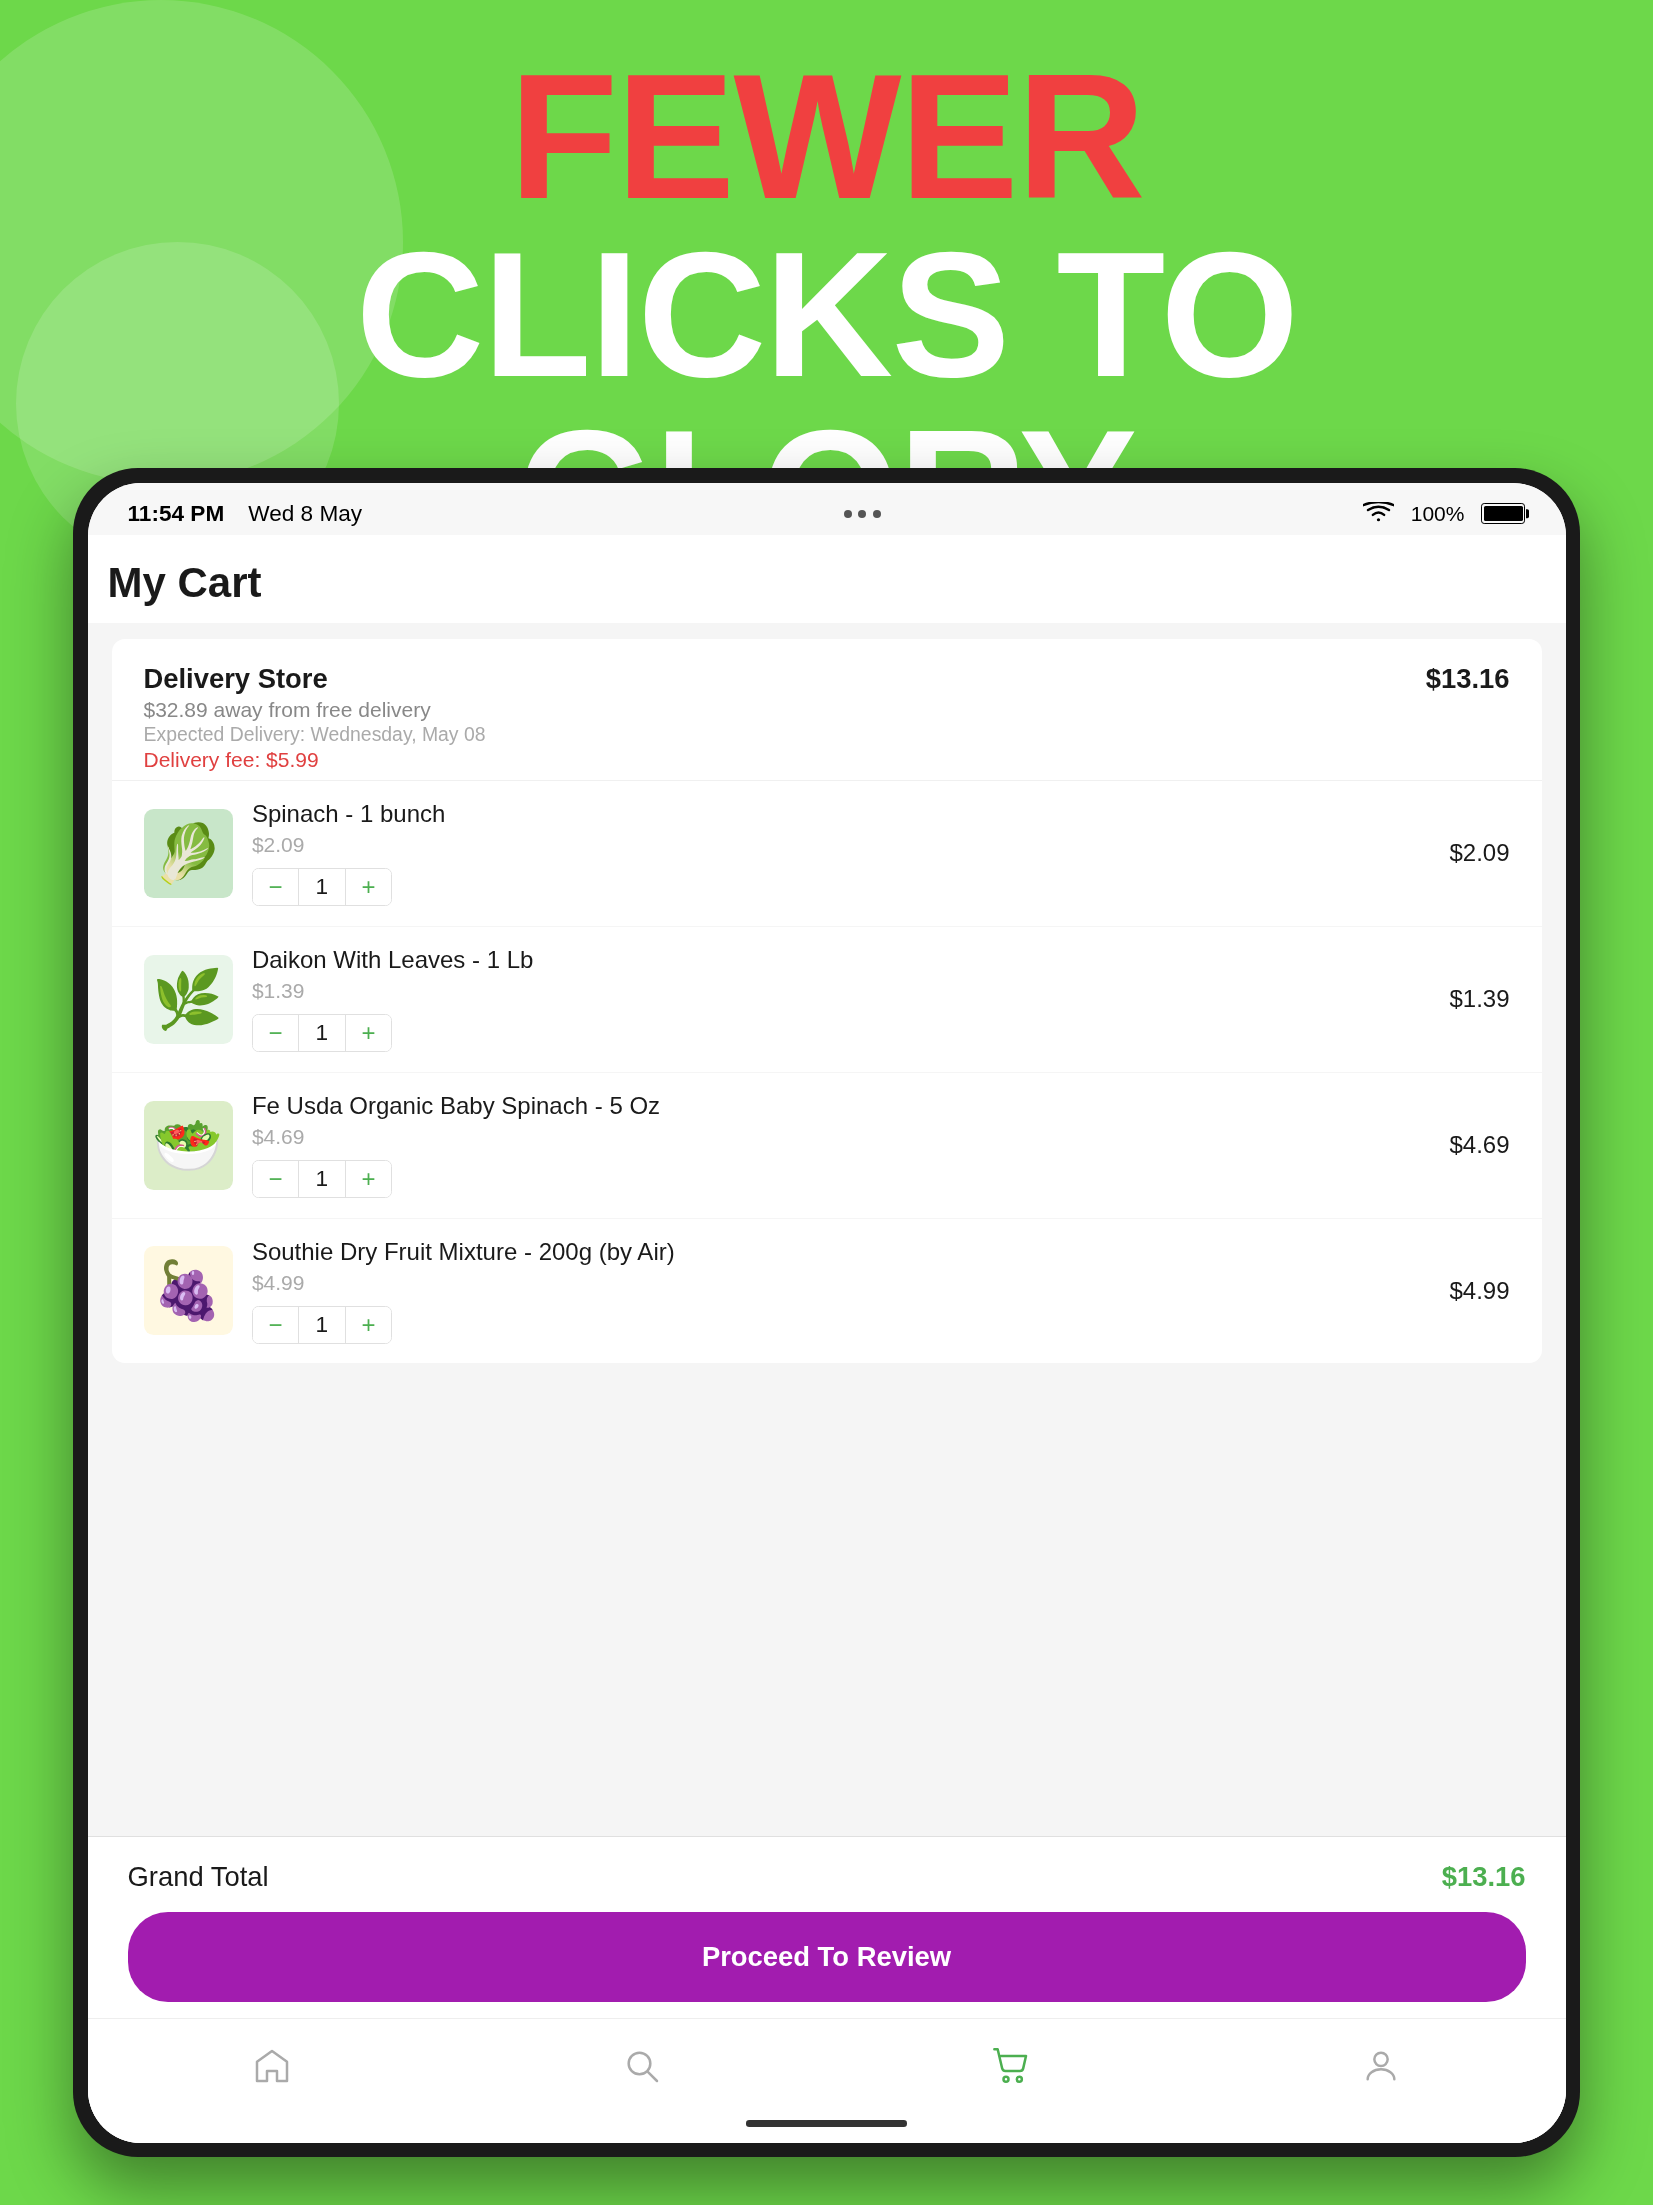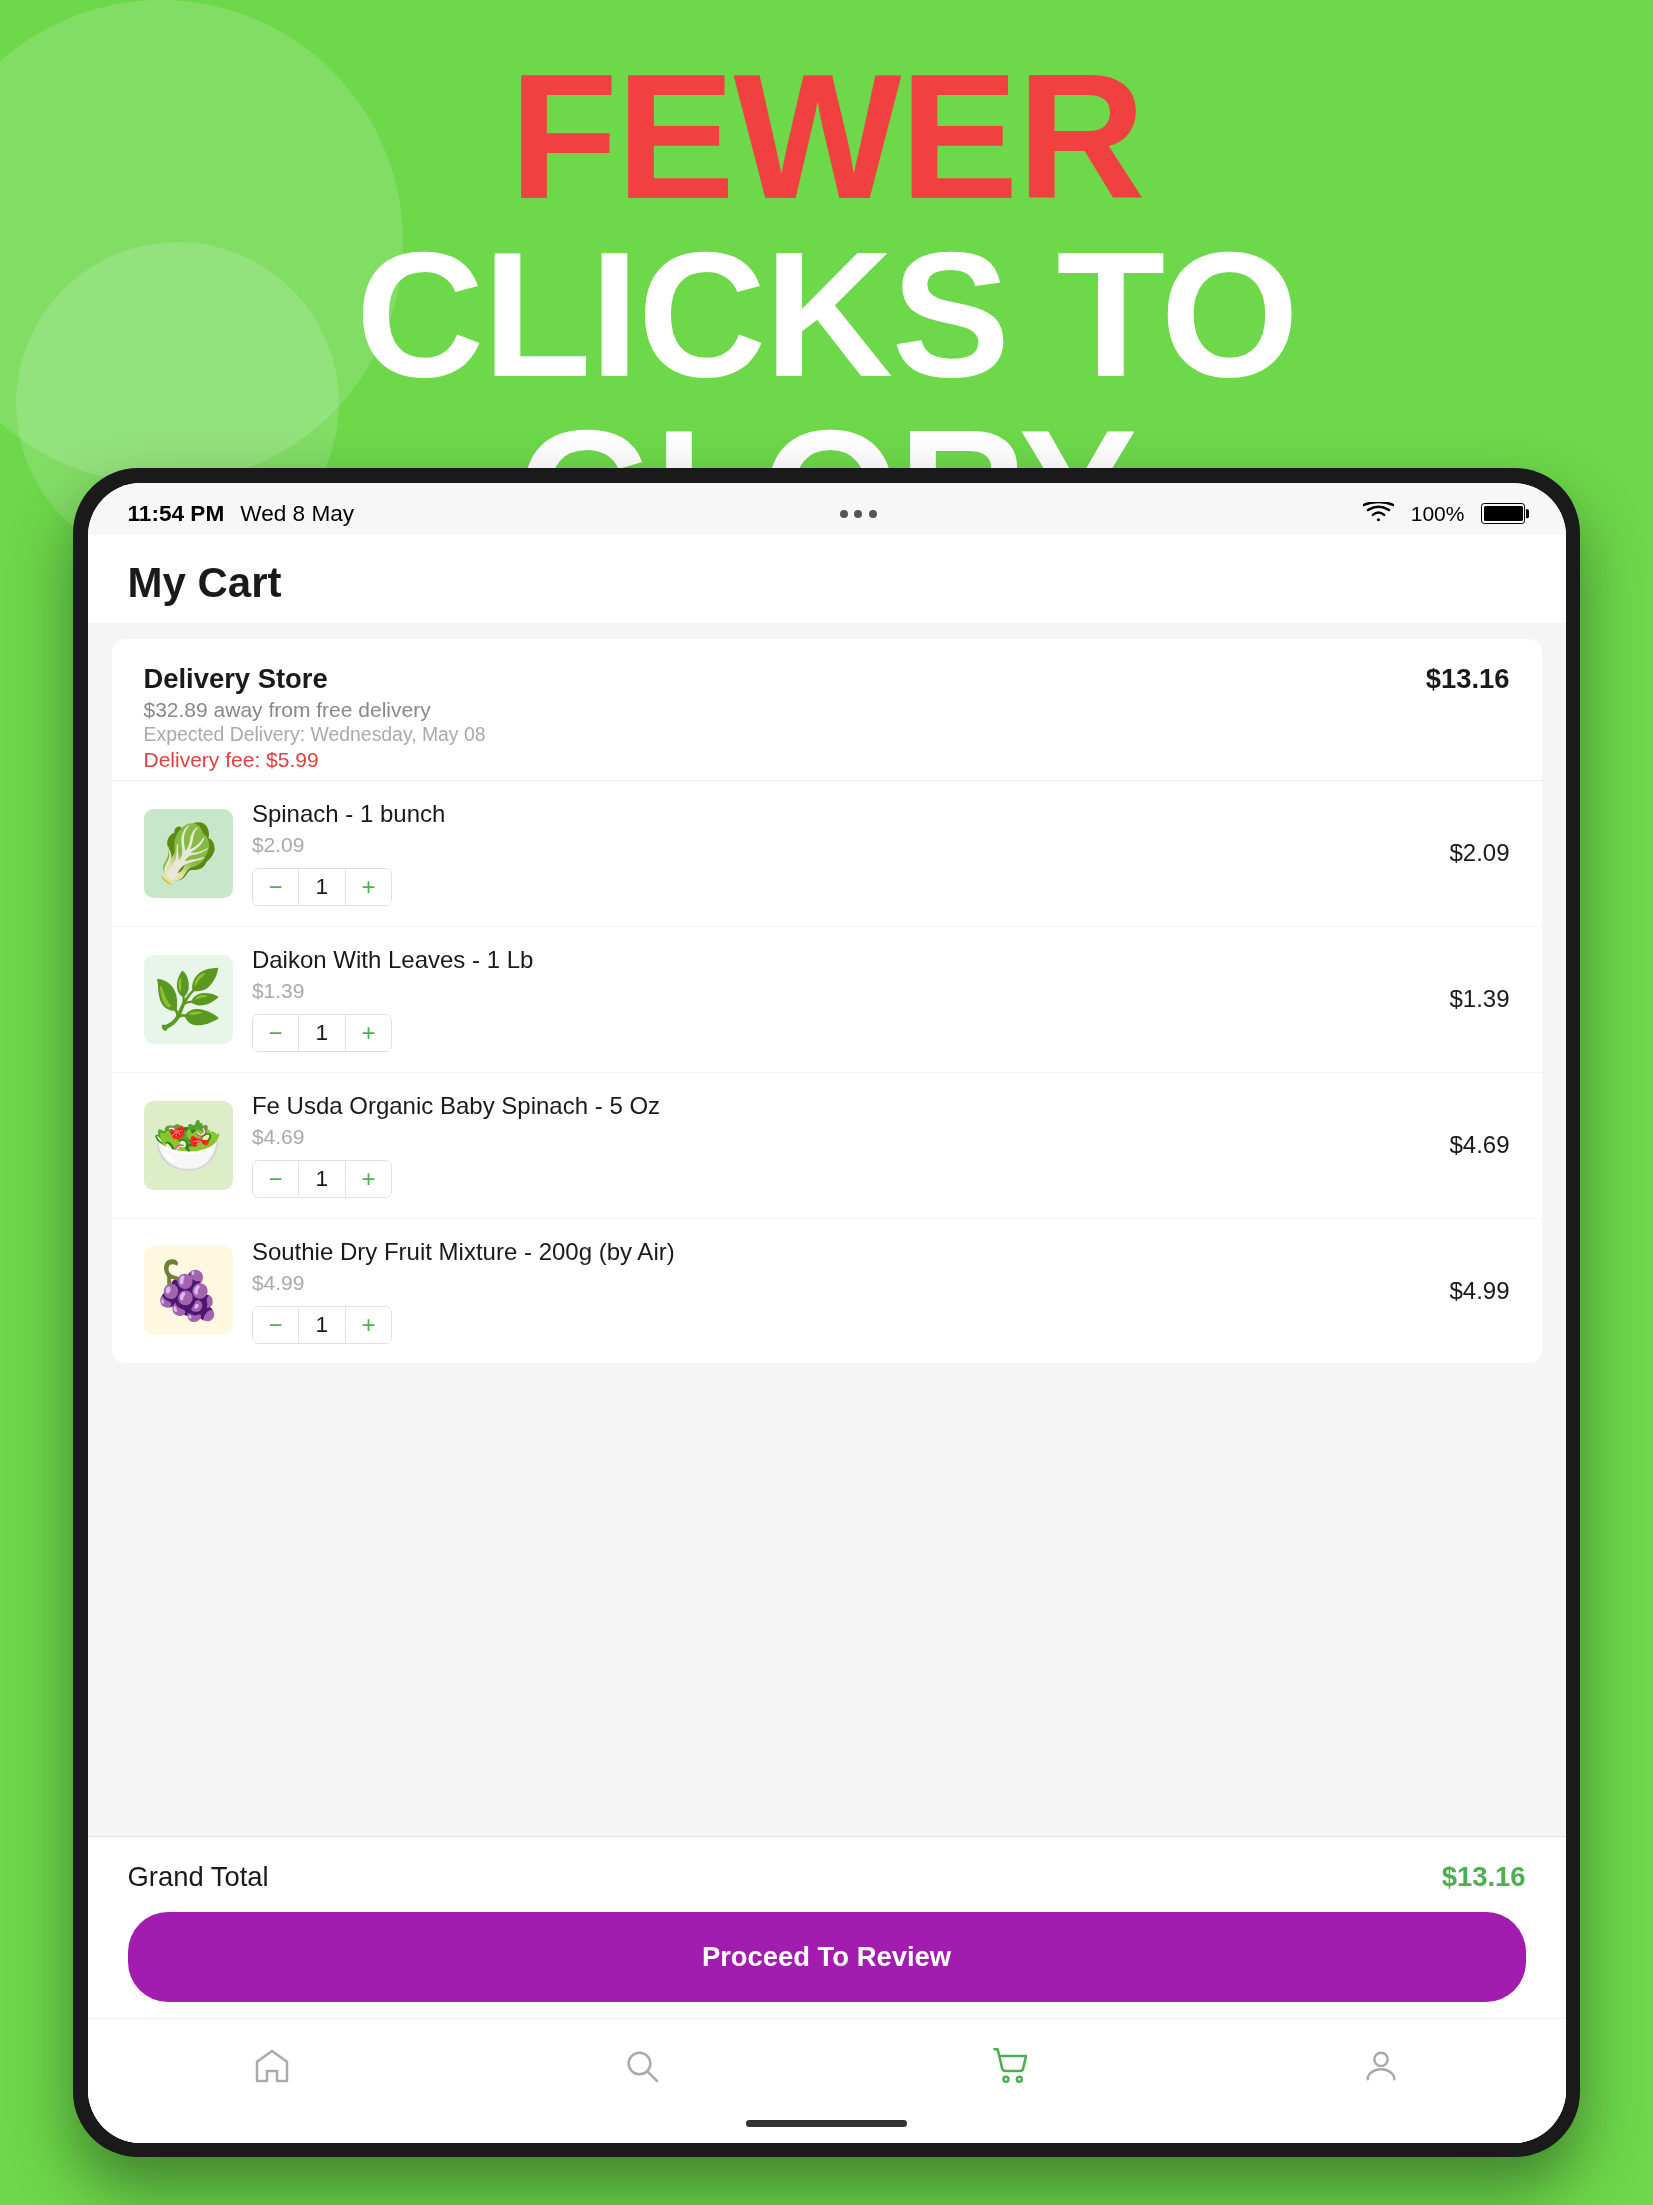--- a/index.html
+++ b/index.html
@@ -98,20 +98,21 @@
 
     .status-date {
       font-size: 22.6px;
       color: #000;
       margin-left: 16px;
     }
 
     .status-left {
       display: flex;
       align-items: center;
+      gap: 8px;
     }
 
     .status-center {
       display: flex;
       gap: 6.5px;
     }
 
     .status-dot {
       width: 8px;
       height: 8px;
@@ -173,21 +174,21 @@
     
     .app-content {
       flex: 1;
       display: flex;
       flex-direction: column;
       overflow: hidden;
       background: #f5f5f5;
     }
 
     .page-title-bar {
-      padding: 24px 40px 16px;
+      padding: 24px 20px 16px;
       background: #ffffff;
     }
 
     .page-title {
       font-size: 42px;
       font-weight: 700;
       color: #1a1a1a;
     }
 
     

